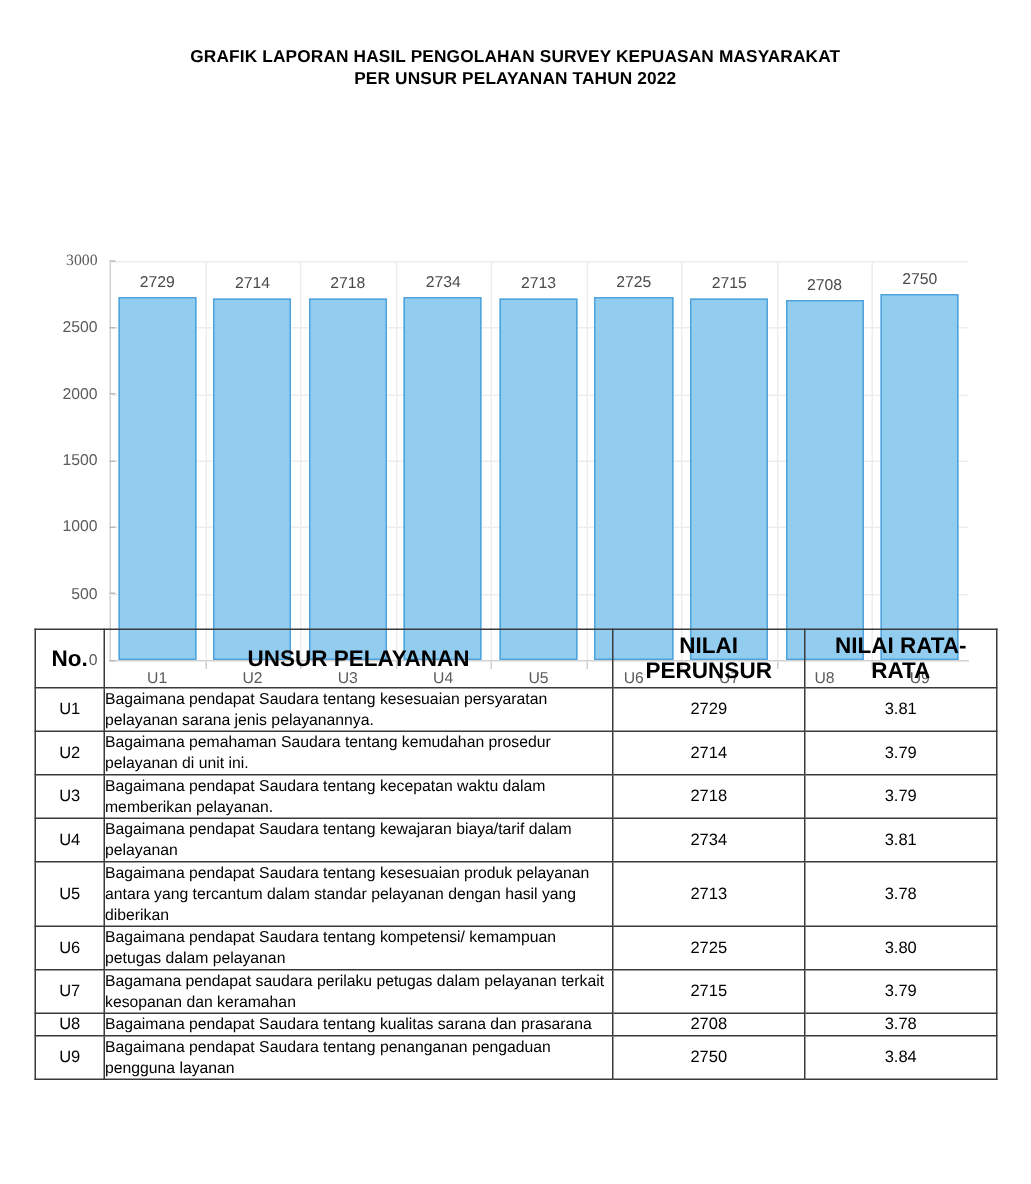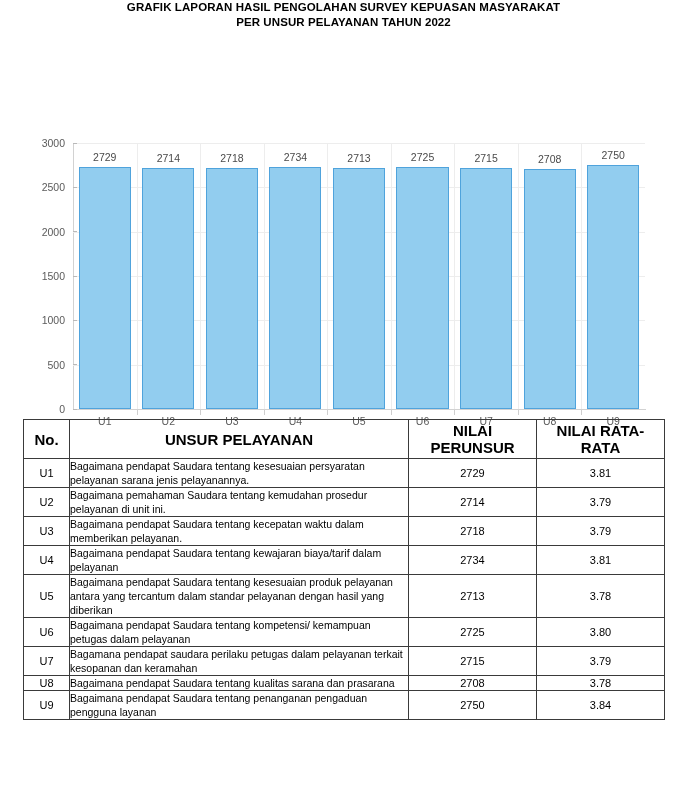--- a/index.html
+++ b/index.html
@@ -11,21 +11,21 @@
     width: 687px;
     height: 789px;
     font-family: "Liberation Sans", sans-serif;
     color: #000000;
     overflow: hidden;
     position: relative;
   }
 
   
   .titles {
-    padding-top: 0;
+    padding-top: 31px;
     text-align: center;
   }
   .title-line {
     font-size: 11.5px;
     font-weight: bold;
     letter-spacing: 0.1px;
     line-height: 14.5px;
   }
   .period {
     margin-top: 14px;
@@ -216,21 +216,21 @@
         <div class="vgrid" style="left: 444.889px;"></div>
         <div class="vgrid" style="left: 508.444px;"></div>
       </div>
     <div id="yticks">
         <div class="ytick" style="top: 266px;">0<span class="dash"></span></div>
         <div class="ytick" style="top: 221.667px;">500<span class="dash"></span></div>
         <div class="ytick" style="top: 177.333px;">1000<span class="dash"></span></div>
         <div class="ytick" style="top: 133px;">1500<span class="dash"></span></div>
         <div class="ytick" style="top: 88.6667px;">2000<span class="dash"></span></div>
         <div class="ytick" style="top: 44.3333px; text-align: right;">2500<span class="dash"></span></div>
-        <div class="ytick" style="top: 0px;">3000<span class="dash"></span></div>
+        <div class="ytick" style="top: 0px; font-family: Liberation Serif, serif;">3000<span class="dash"></span></div>
       </div>
     <div class="bars" id="bars">
         <div class="bar-slot" style="left: 0px; width: 63.5556px;">
           <div class="bar" style="height: 241.971px; background: rgb(146, 205, 239); border-color: rgb(79, 163, 220);"></div>
           <div class="bar-label" style="bottom: 245.971px;">2729</div>
         </div>
         <div class="bar-slot" style="left: 63.5556px; width: 63.5556px;">
           <div class="bar" style="height: 240.641px; background: rgb(146, 205, 239); border-color: rgb(79, 163, 220);"></div>
           <div class="bar-label" style="bottom: 244.641px;">2714</div>
         </div>

